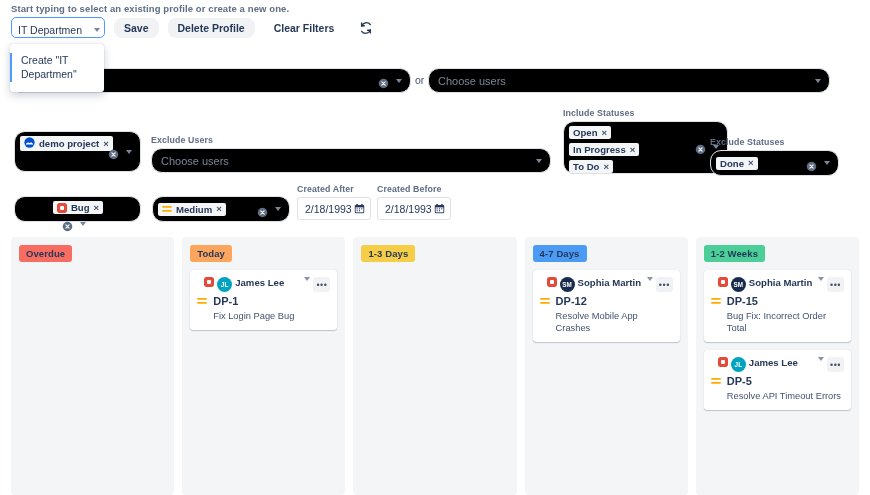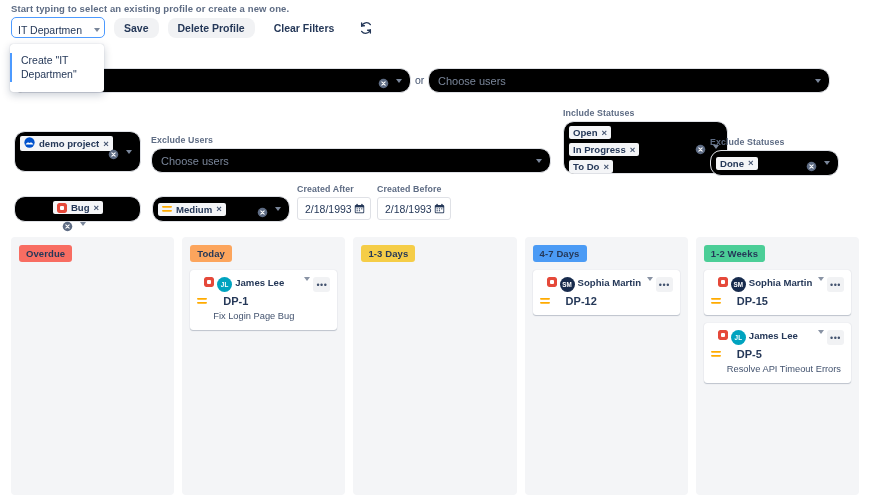--- a/index.html
+++ b/index.html
@@ -148,21 +148,21 @@
   }
   .assignee {
     font-size: 9.6px; font-weight: bold; color: #253858;
     white-space: nowrap; overflow: hidden; flex: 1; min-width: 0;
   }
   .more-btn {
     width: 17px; height: 15px; border-radius: 3px; background: #f1f2f4;
     display: flex; align-items: center; justify-content: center;
     letter-spacing: .5px; font-size: 9px; color: #42526e; cursor: pointer; flex: none;
   }
-  .card-key-row { display: flex; align-items: center; gap: 16px; }
+  .card-key-row { display: flex; align-items: center; gap: 6px; }
   .card-key { font-size: 11px; font-weight: bold; color: #253858; }
   .card-sum { font-size: 9.3px; color: #42526e; line-height: 12px; padding-left: 16px; }
 </style>
 </head>
 <body>
 
 <div class="hint">Start typing to select an existing profile or create a new one.</div>
 
 <div class="toolbar">
   <div class="profile-select">
@@ -442,20 +442,21 @@
         </div>
         <div class="card-key-row">
           <span>
             <svg class="prio-ic" viewBox="0 0 12 12">
               <rect x="0" y="2.4" width="12" height="2" rx="1" fill="#ffab00"></rect>
               <rect x="0" y="7.2" width="12" height="2" rx="1" fill="#ffab00"></rect>
             </svg>
           </span>
           <span class="card-key">DP-12</span>
         </div>
+        <div class="card-sum">Resolve Mobile App Crashes</div>
       </div>
     </div>
     <div class="column">
       <div class="col-badge" style="background: rgb(75, 206, 151);">1-2 Weeks</div>
       <div class="card">
         <div class="card-top">
           <span>
             <svg class="sq-ic" viewBox="0 0 12 12">
               <rect width="12" height="12" rx="2.4" fill="#e5493a"></rect>
               <rect x="3.6" y="3.6" width="4.8" height="4.8" rx="1.2" fill="#fff"></rect>
@@ -468,20 +469,21 @@
         </div>
         <div class="card-key-row">
           <span>
             <svg class="prio-ic" viewBox="0 0 12 12">
               <rect x="0" y="2.4" width="12" height="2" rx="1" fill="#ffab00"></rect>
               <rect x="0" y="7.2" width="12" height="2" rx="1" fill="#ffab00"></rect>
             </svg>
           </span>
           <span class="card-key">DP-15</span>
         </div>
+        <div class="card-sum">Bug Fix: Incorrect Order Total</div>
       </div>
       <div class="card">
         <div class="card-top">
           <span>
             <svg class="sq-ic" viewBox="0 0 12 12">
               <rect width="12" height="12" rx="2.4" fill="#e5493a"></rect>
               <rect x="3.6" y="3.6" width="4.8" height="4.8" rx="1.2" fill="#fff"></rect>
             </svg>
           </span>
           <span class="avatar" style="background:#00a3bf">JL</span>

